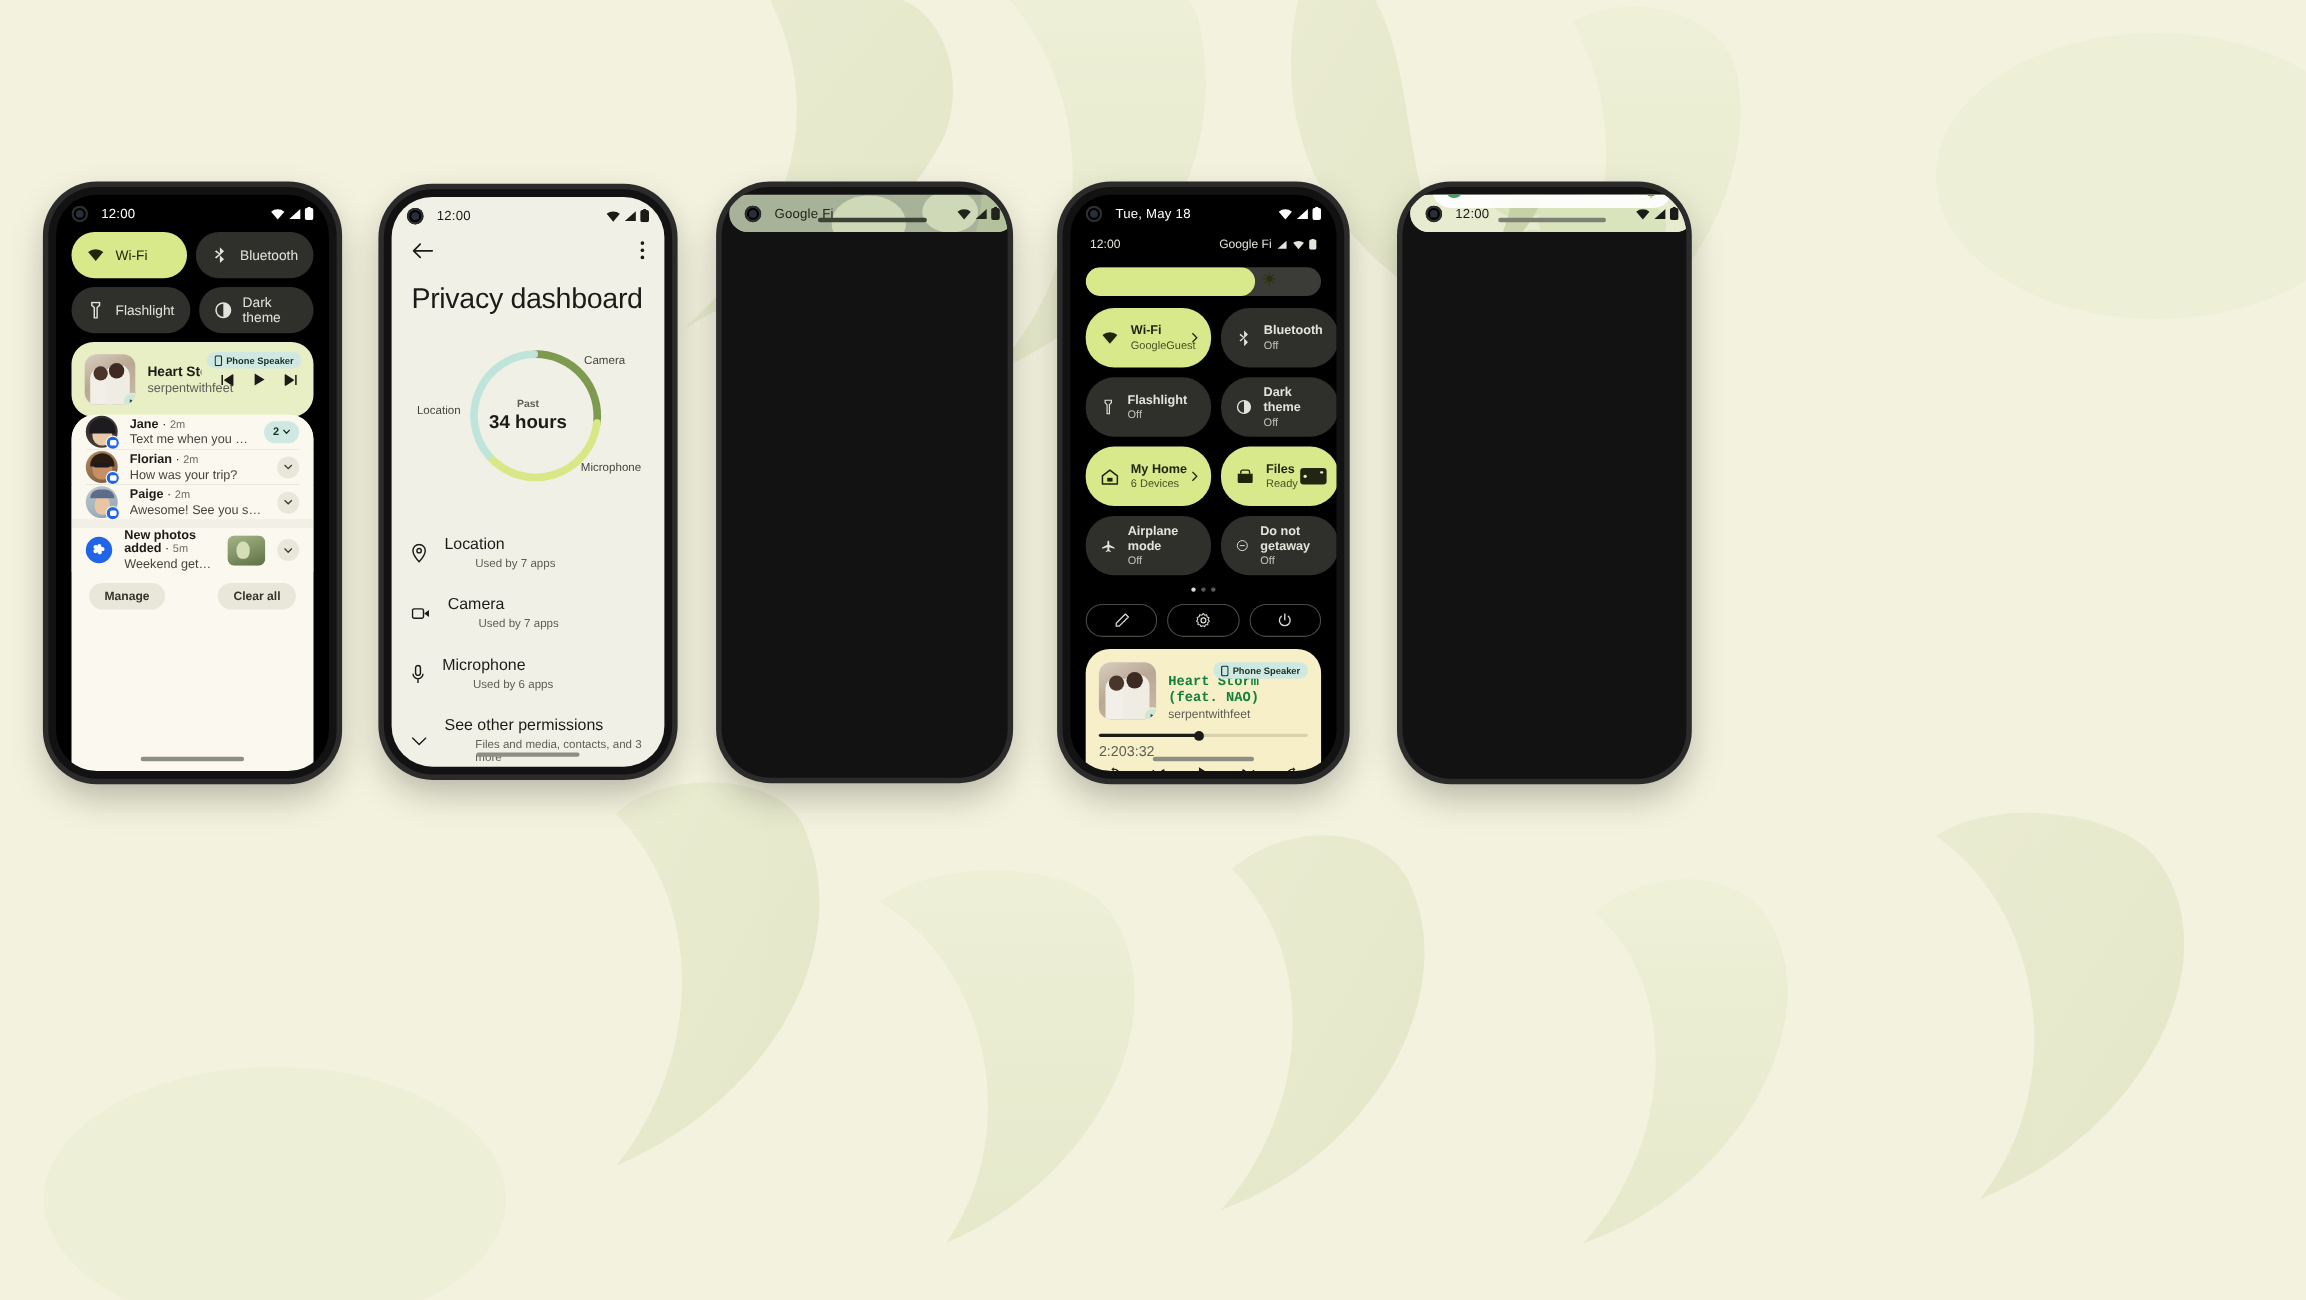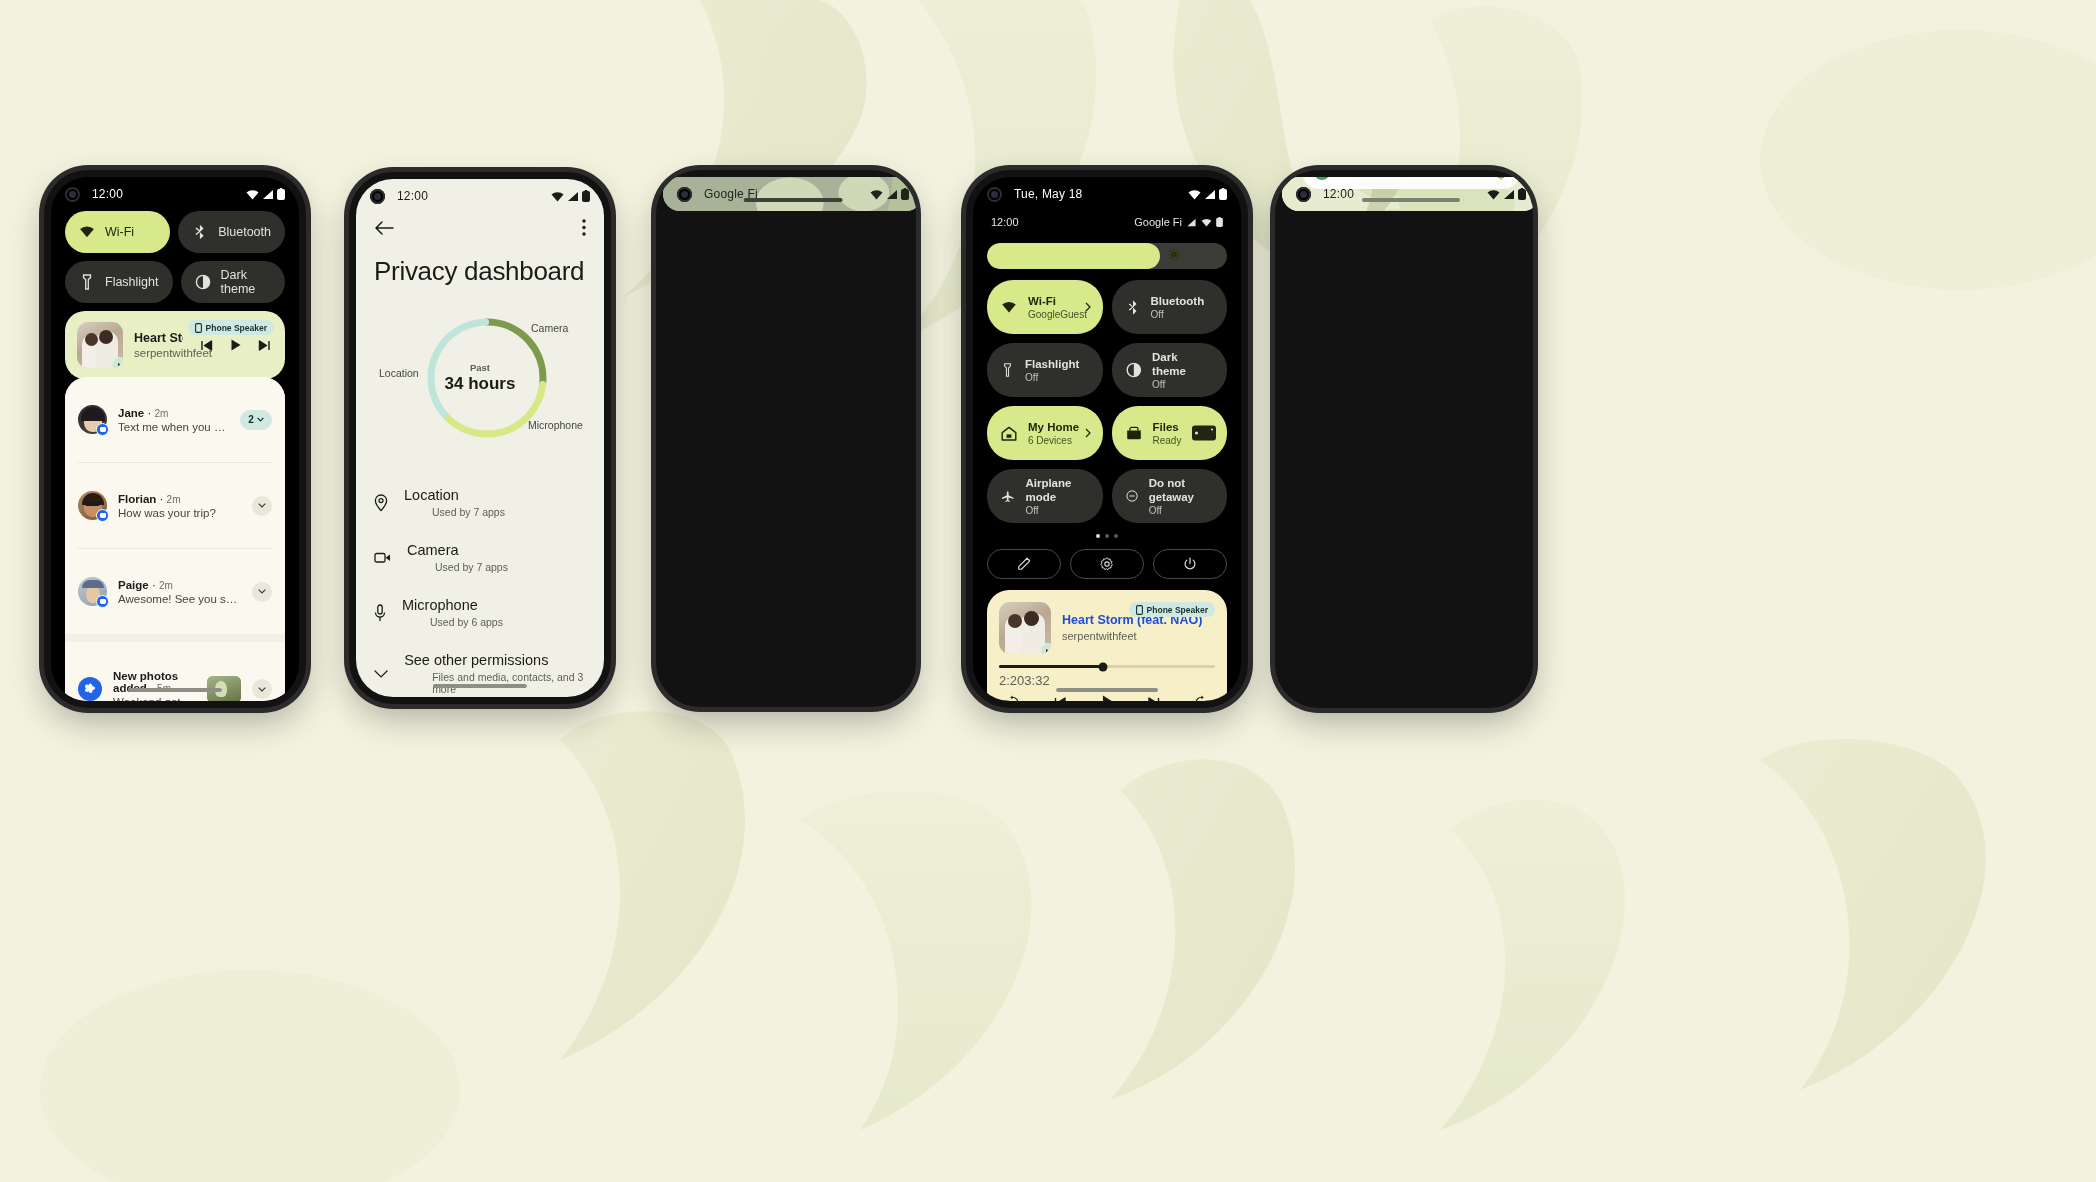--- a/index.html
+++ b/index.html
@@ -80,21 +80,21 @@
     display:flex;align-items:center;gap:4px;
   }
   .media-ctrls{display:flex;align-items:center;gap:16px;margin-left:6px;margin-right:2px;}
   .media-ctrls svg{display:block;}
 
   .notif-sheet{
     position:absolute;left:14px;right:14px;top:200px;bottom:0;
     background:#faf8ef;border-radius:22px 22px 0 0;overflow:hidden;
   }
   .notif{
-    display:flex;align-items:center;gap:11px;padding:28px 13px;background:#faf8ef;
+    display:flex;align-items:center;gap:11px;padding:1px 13px;background:#faf8ef;
     position:relative;
   }
   .notif-sep{height:1px;background:#eae8dc;margin:0 13px;}
   .avatar{width:29px;height:29px;border-radius:50%;flex:0 0 auto;position:relative;overflow:visible;}
   .avatar .ph{width:100%;height:100%;border-radius:50%;overflow:hidden;position:relative;}
   .avatar .app{position:absolute;right:-2px;bottom:-2px;width:13px;height:13px;border-radius:50%;
                background:#2264e8;border:1.6px solid #faf8ef;display:flex;align-items:center;justify-content:center;}
   .avatar .app::after{content:"";width:6px;height:4.5px;border-radius:1.4px;background:#fff;}
   .notif-body{flex:1;min-width:0;}
   .notif-head{font-size:11.5px;color:#1b1c18;}
@@ -143,21 +143,21 @@
   .qs2 .arrow{position:absolute;right:12px;top:50%;transform:translateY(-50%);}
   .dots{display:flex;gap:5px;justify-content:center;margin-top:11px;}
   .dot{width:4px;height:4px;border-radius:50%;background:#5a5a54;}
   .dot.active{background:#ddddd4;}
   .p4-actions{display:flex;gap:9px;padding:11px 14px 0;}
   .p4-act{flex:1;height:30px;border-radius:16px;border:1px solid #4a4a45;display:flex;align-items:center;justify-content:center;}
   .p4-media{margin:11px 14px 0;border-radius:22px;background:#f6efc8;padding:12px;position:relative;}
   .p4-media .row{display:flex;gap:11px;align-items:flex-start;}
   .p4-media .album{width:52px;height:52px;}
   .p4-media .album .playbadge{border-color:#f6efc8;}
-  .p4-title{font-size:12.5px;font-weight:700;color:#1d4ed8;margin-top:11px;}
+  .p4-title{font-size:12.5px;font-weight:700;color:#15803d;margin-top:11px;font-family:Liberation Mono, monospace;}
   .p4-artist{font-size:11px;color:#5d5f56;margin-top:3px;}
   .scrub{margin-top:11px;height:3px;border-radius:2px;background:#d8d2ae;position:relative;}
   .scrub .played{position:absolute;left:0;top:0;bottom:0;width:48%;background:#1b1c18;border-radius:2px;}
   .scrub .head{position:absolute;left:48%;top:50%;transform:translate(-50%,-50%);width:9px;height:9px;border-radius:50%;background:#1b1c18;}
   .times{display:flex;font-size:13px;color:#5d5f56;margin-top:5px;}
   .p4-ctrls{display:flex;align-items:center;justify-content:space-between;padding:0 6px;margin-top:6px;}
 
   
   #phone5 .screen{background:#e7ecd1;position:relative;}
   .searchbar{position:absolute;left:20px;right:20px;bottom:22px;height:34px;border-radius:18px;
@@ -521,21 +521,21 @@
             <rect x="0" y="1" width="8" height="11" rx="2" fill="#20241c"></rect>
             <rect x="2.6" y="0" width="2.8" height="1.6" rx=".7" fill="#20241c"></rect>
           </svg>
       </div>
     </div>
 
     <div class="home-ind" style="background:#3c4235;"></div>
   </div>
 </div>
 
-<div class="phone dark" id="phone4" style="left:966px;top:170px;width:282px;height:538px;">
+<div class="phone dark" id="phone4" style="left:966px;top:170px;width:256px;height:538px;">
 
   <div class="screen">
     <div class="statusbar">
       <div class="punch"></div>
       <div class="sb-time">Tue, May 18</div>
       <div class="sb-icons">
         <svg width="13" height="11" viewBox="0 0 13 11">
             <path d="M6.5 10.5 0.5 3.4A9.3 9.3 0 0 1 12.5 3.4Z" fill="#fff"></path>
           </svg>
         <svg width="12" height="11" viewBox="0 0 12 11">

